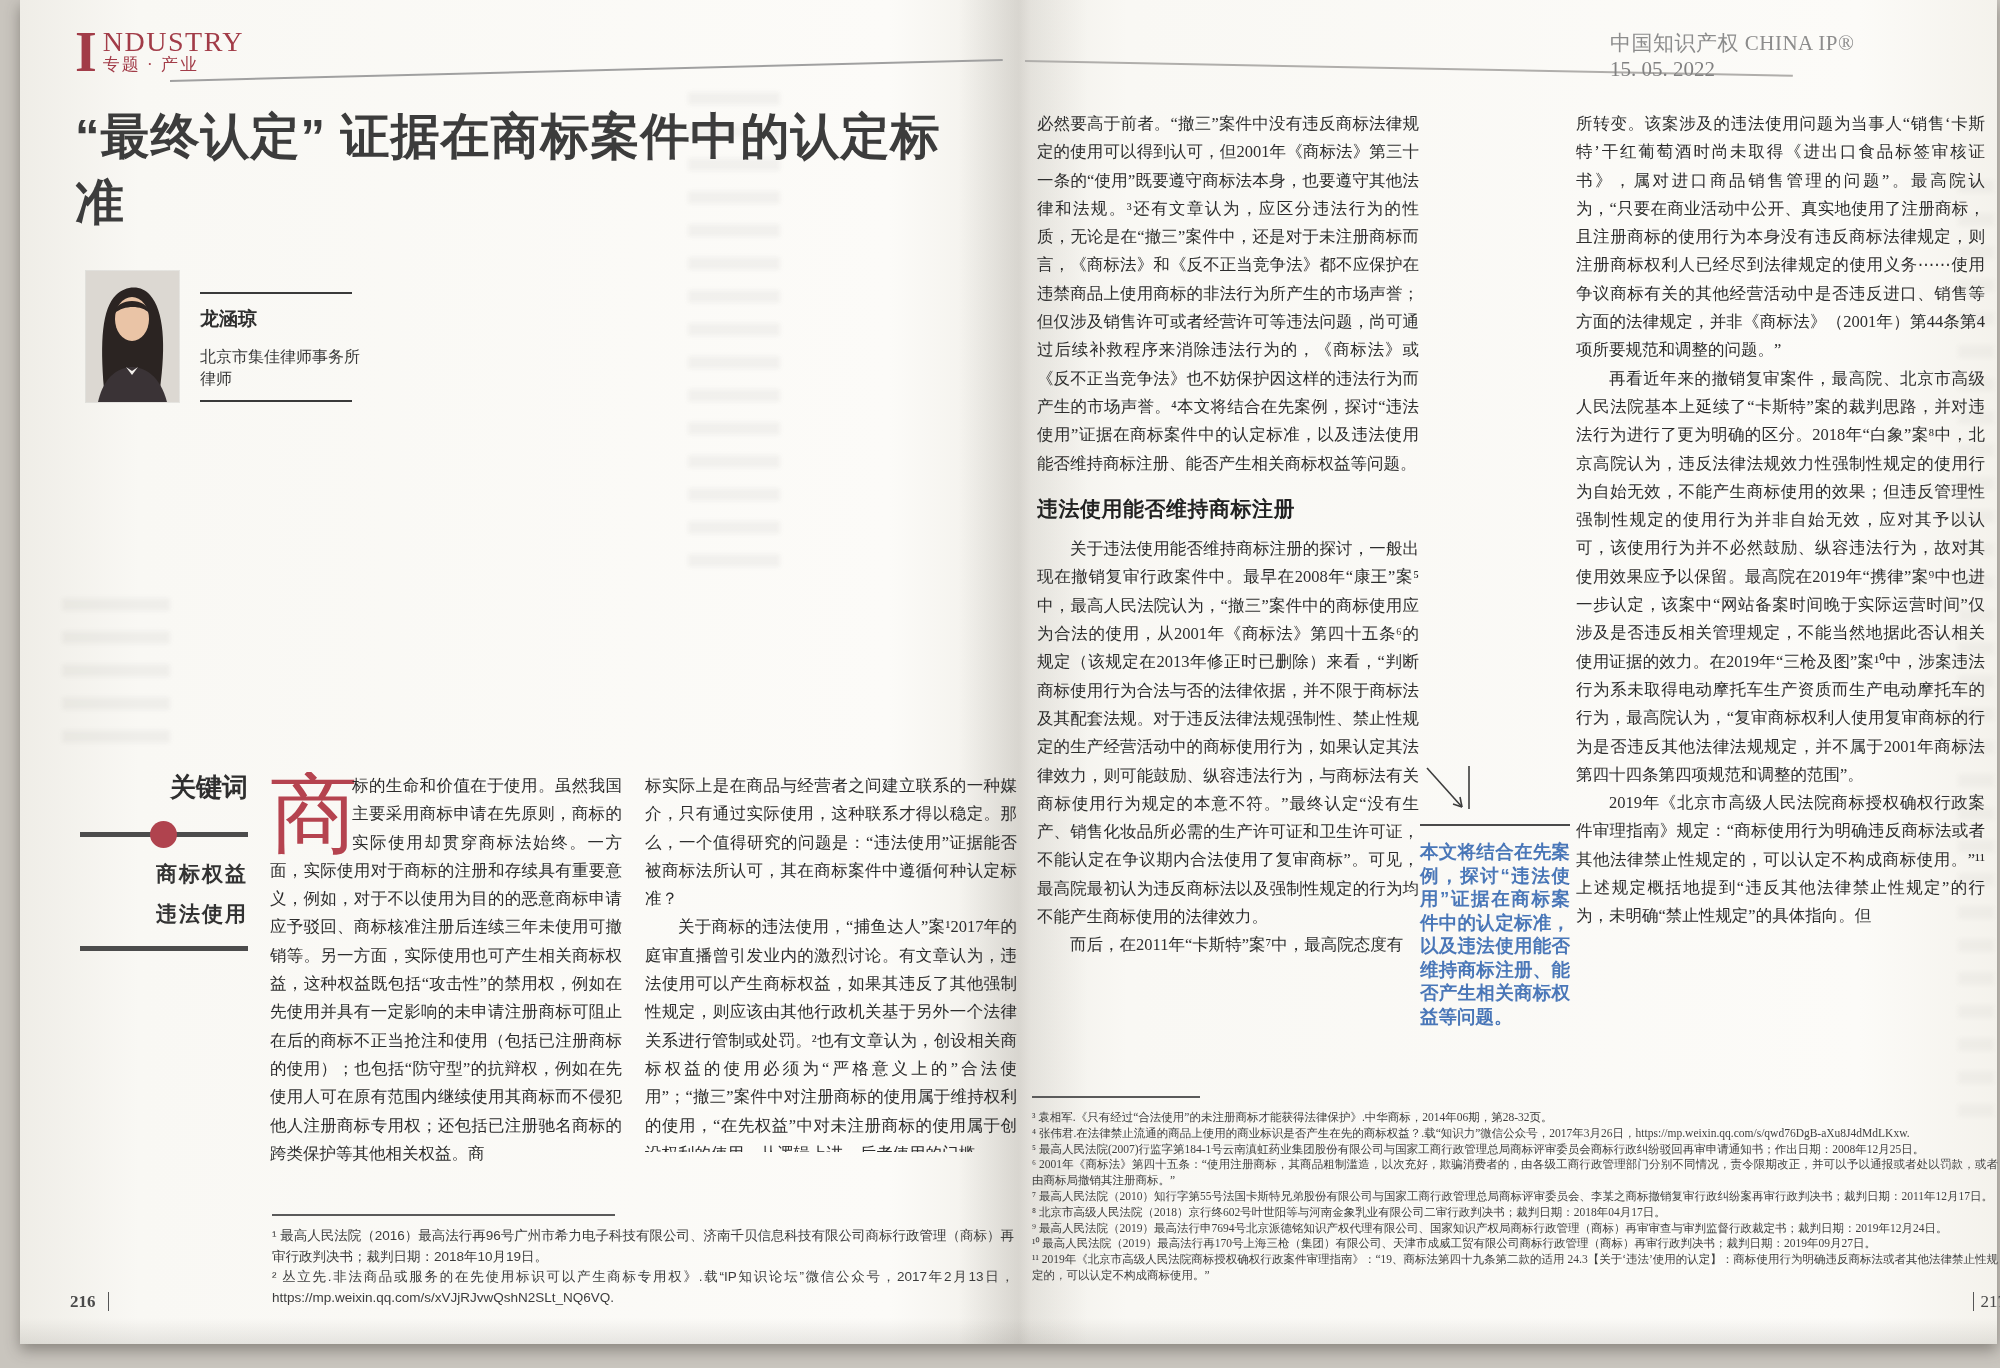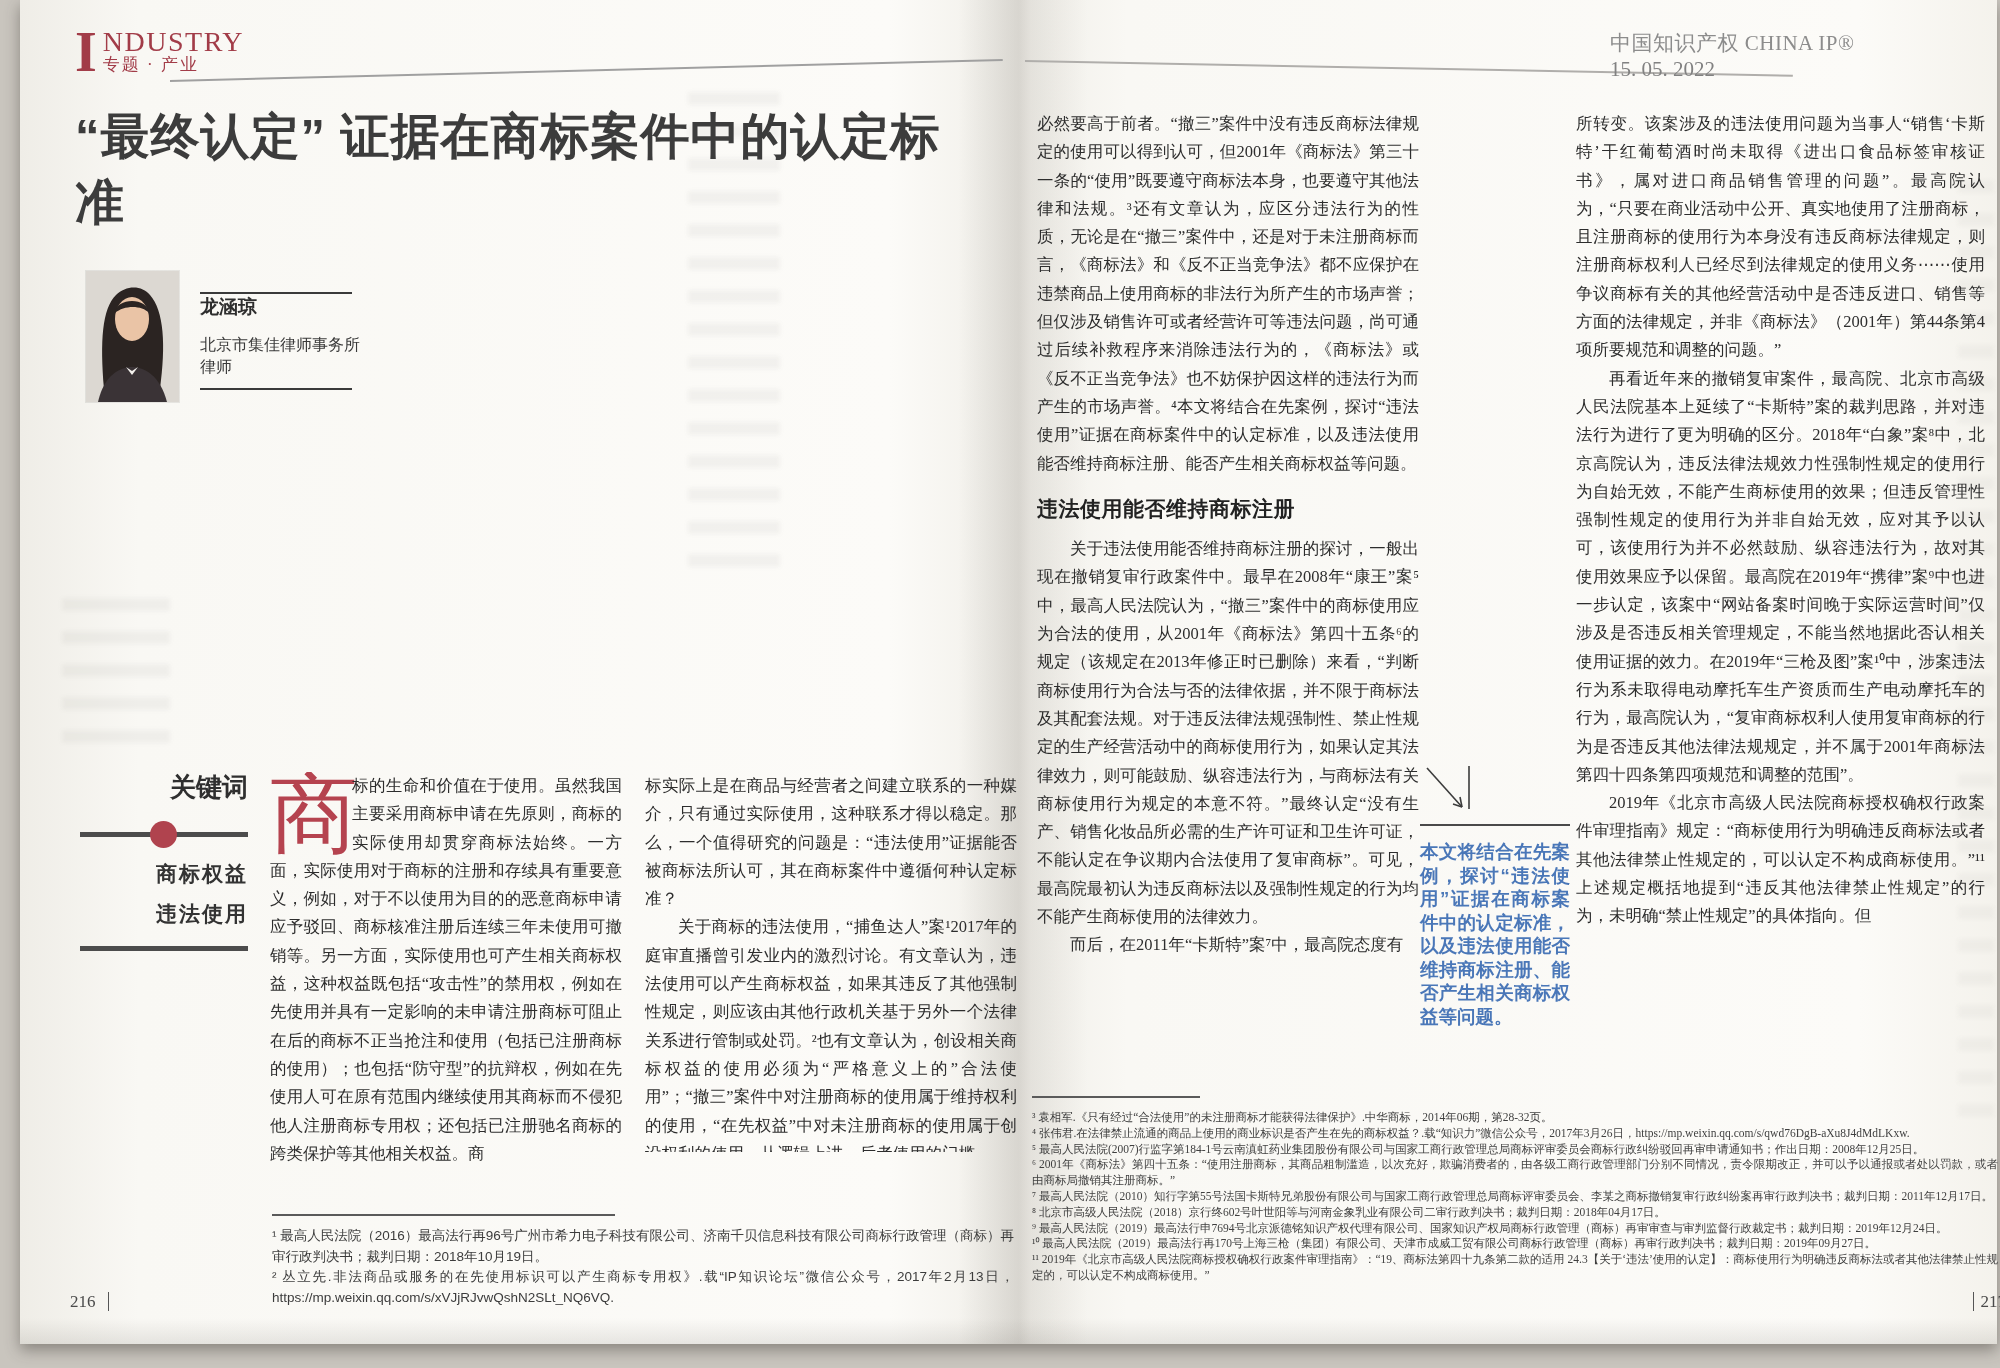--- a/index.html
+++ b/index.html
@@ -36,21 +36,21 @@
   
   .title{position:absolute;left:55px;top:104px;width:900px;
     font-family:"Liberation Sans",sans-serif;font-weight:700;font-size:49px;letter-spacing:1px;color:#3c3c3c;}
 
   
   .photo{position:absolute;left:66px;top:271px;width:93px;height:131px;overflow:hidden;
     box-shadow:0 0 0 1px rgba(0,0,0,.08);}
   .author{position:absolute;left:180px;top:292px;width:185px;font-family:"Liberation Sans",sans-serif;}
   .author .tline{height:2px;background:#3a3a3a;width:152px;}
   .author .bline{height:2px;background:#3a3a3a;width:152px;margin-top:10px;}
-  .author .nm{font-size:19px;font-weight:700;color:#2e2e2e;margin-top:0;}
+  .author .nm{font-size:19px;font-weight:700;color:#2e2e2e;margin-top:12px;}
   .author .af{font-size:16px;color:#3a3a3a;margin-top:14px;line-height:22px;width:185px;}
 
   
   .kw{position:absolute;left:60px;top:770px;width:168px;text-align:right;}
   .kw .kwh{font-family:"Liberation Sans",sans-serif;font-weight:700;font-size:26px;color:#2f2f2f;}
   .kw .kwline{position:relative;height:27px;margin-top:16px;}
   .kw .kwline .bar{position:absolute;left:0;top:11px;width:100%;height:5px;background:#4c4c4c;}
   .kw .kwline .dot{position:absolute;left:50%;top:0;width:27px;height:27px;margin-left:-14px;border-radius:50%;background:#b0434e;}
   .kw .kwitem{font-size:21px;font-weight:700;color:#333;margin-top:12px;letter-spacing:2px;}
   .kw .kwbot{height:5px;background:#4c4c4c;margin-top:18px;}
@@ -79,21 +79,21 @@
   .fndivR{left:1012px;top:1096px;width:168px;}
   .fnL{position:absolute;left:252px;top:1226px;width:742px;font-family:"Liberation Sans",sans-serif;
     font-size:13.5px;line-height:20.5px;color:#3c3c3c;text-align:justify;}
   .fnR{position:absolute;left:1012px;top:1110px;width:966px;font-family:"Liberation Serif",serif;
     font-size:11.5px;line-height:15.8px;color:#3f3f3f;text-align:justify;}
   .fnL p,.fnR p{margin:0;}
 
   
   .folio{position:absolute;top:1292px;font-size:17px;color:#4a4a4a;font-family:"Liberation Serif",serif;}
   .folioL{left:50px;}
-  .folioL span{border-right:1.5px solid #555;padding-right:12px;}
+  .folioL span{border-right:1.5px solid #555;padding-right:12px;font-weight:bold;}
   .folioR{left:1906px;width:80px;text-align:right;}
   .folioR span{border-left:1.5px solid #555;padding-left:7px;}
 </style>
 </head>
 <body>
 
 <div class="stage">
   <div class="paper">
 
     <div class="ghost" style="left:668px;top:92px;width:92px;height:480px;"></div>

